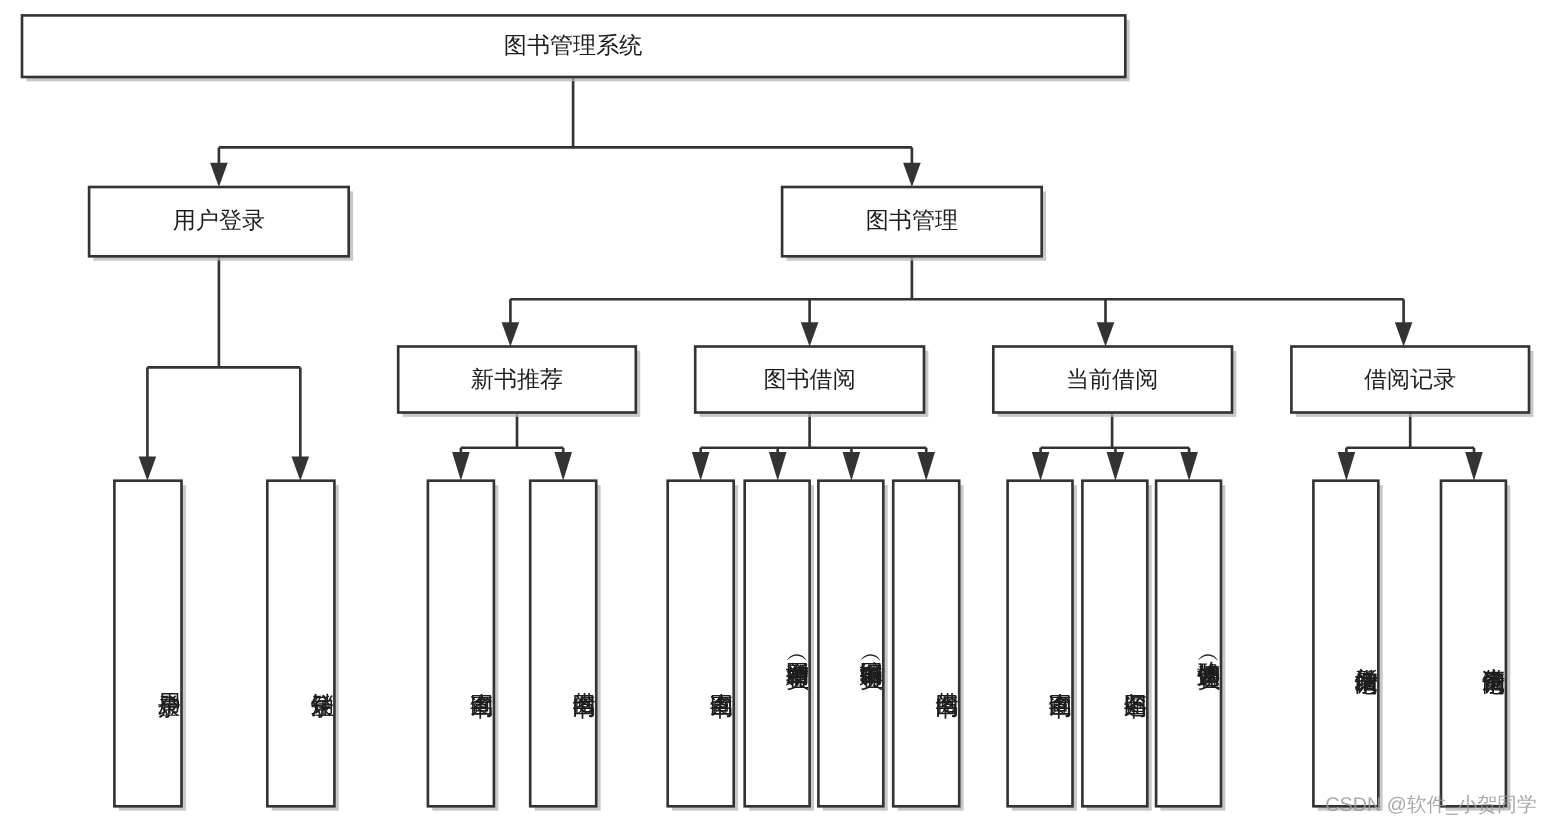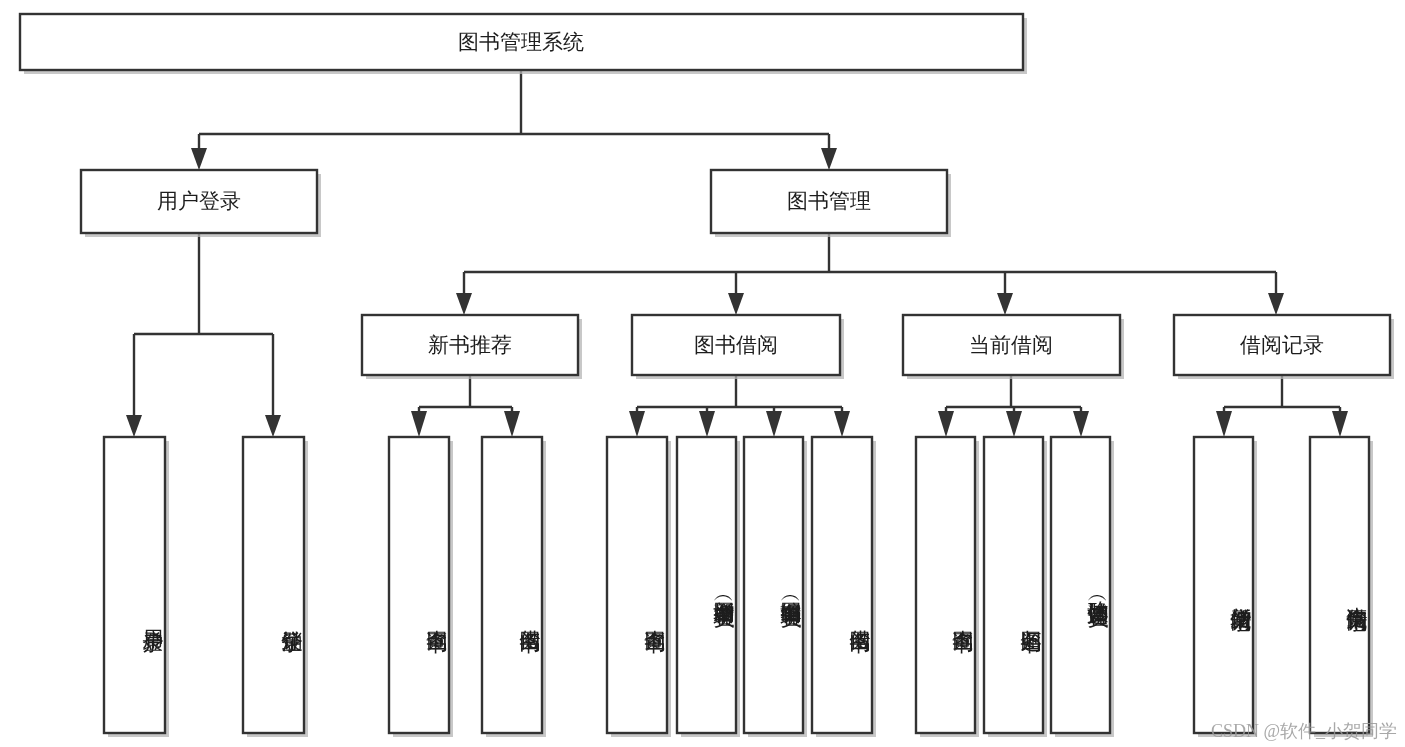--- a/index.html
+++ b/index.html
@@ -66,21 +66,21 @@
     line-height: 1.12;
     color: #1d1d1d;
     letter-spacing: 1px;
     white-space: nowrap;
     pointer-events: none;
   }
   .watermark {
     position: absolute;
     right: 8px;
     bottom: 4px;
-    font-family: Liberation Serif, serif;
+    font-family: Liberation Sans, sans-serif;
     font-size: 18px;
     color: #9a9a9a;
     opacity: 0.85;
     white-space: nowrap;
     pointer-events: none;
   }
 </style>
 </head>
 <body>
 

